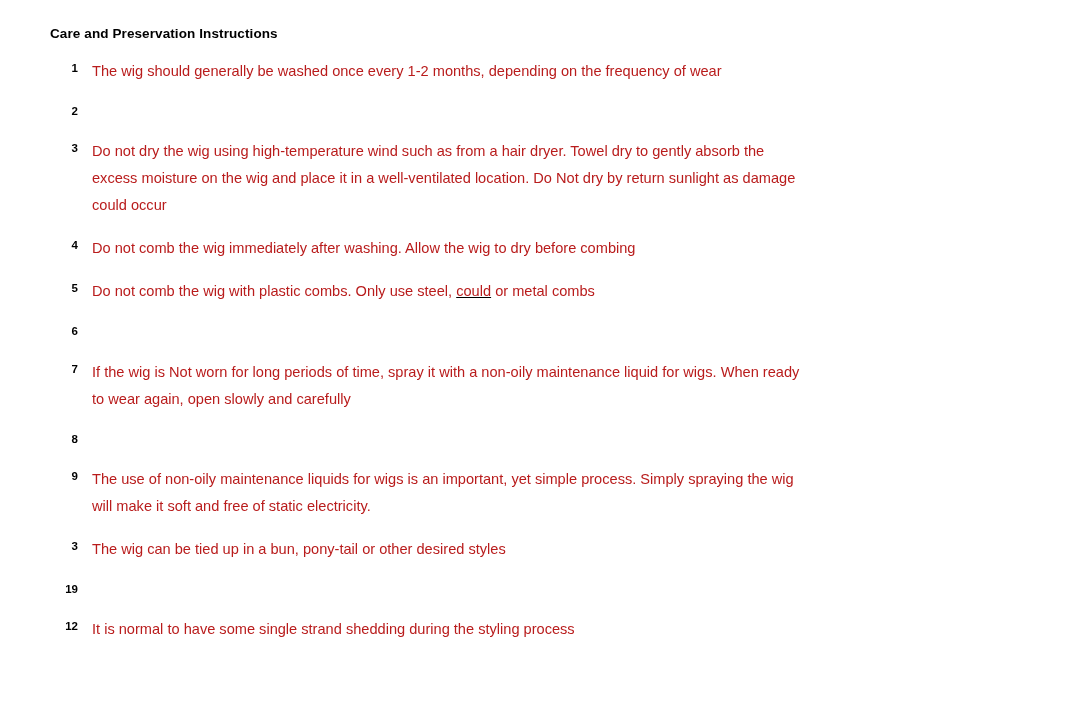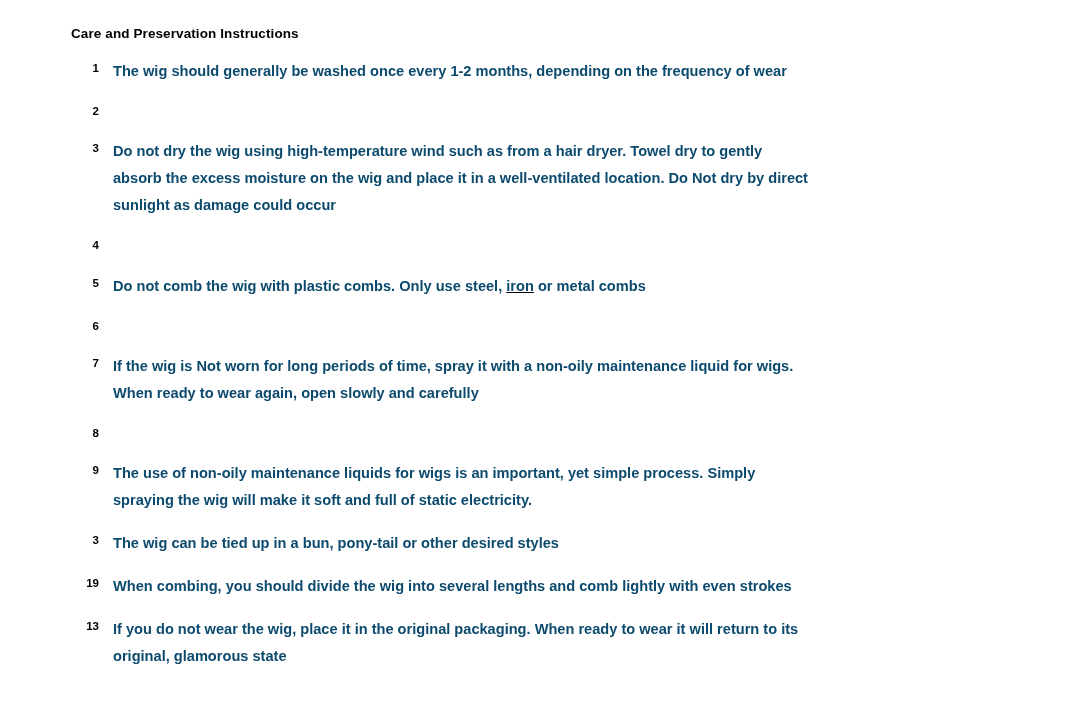--- a/index.html
+++ b/index.html
@@ -12,21 +12,21 @@
     height: 716px;
     font-family: "Liberation Sans", sans-serif;
     color: #000000;
     overflow: hidden;
   }
   .page {
     position: relative;
     width: 849px;
     height: 716px;
     box-sizing: border-box;
-    padding: 26px 40px 0 71px;
+    padding: 26px 40px 0 50px;
   }
   .doc-title {
     font-size: 13.5px;
     font-weight: bold;
     letter-spacing: 0.1px;
     margin: 0 0 16px 0;
     line-height: 1.2;
   }
   .list {
     list-style: none;
@@ -46,22 +46,21 @@
     box-sizing: border-box;
     font-size: 11.5px;
     font-weight: bold;
     line-height: 1.85;
     color: #000;
   }
   .item-text {
     font-size: 14.6px;
     line-height: 1.85;
     max-width: 915px;
-    color: #0c4a6e;
-    font-weight: bold;
+    color: #b91c1c;
   }
   .item-text .underline {
     text-decoration: underline;
     text-decoration-color: #000;
   }
 </style>
 </head>
 <body>
 
 <div class="page">
@@ -73,60 +72,60 @@
       <div class="item-num">1</div>
       <div class="item-text">The wig should generally be washed once every 1-2 months, depending on the frequency of wear</div>
     </li>
 
     <li class="item">
       <div class="item-num">2</div>
     </li>
 
     <li class="item">
       <div class="item-num">3</div>
-      <div class="item-text">Do not dry the wig using high-temperature wind such as from a hair dryer. Towel dry to gently absorb the excess moisture on the wig and place it in a well-ventilated location. Do Not dry by direct sunlight as damage could occur</div>
+      <div class="item-text">Do not dry the wig using high-temperature wind such as from a hair dryer. Towel dry to gently absorb the excess moisture on the wig and place it in a well-ventilated location. Do Not dry by return sunlight as damage could occur</div>
     </li>
 
     <li class="item">
       <div class="item-num">4</div>
+      <div class="item-text">Do not comb the wig immediately after washing. Allow the wig to dry before combing</div>
     </li>
 
     <li class="item">
       <div class="item-num">5</div>
-      <div class="item-text"><span>Do not comb the wig with plastic combs. Only use steel, </span><span class="underline">iron</span><span> or metal combs</span></div>
+      <div class="item-text"><span>Do not comb the wig with plastic combs. Only use steel, </span><span class="underline">could</span><span> or metal combs</span></div>
     </li>
 
     <li class="item">
       <div class="item-num">6</div>
     </li>
 
     <li class="item">
       <div class="item-num">7</div>
       <div class="item-text">If the wig is Not worn for long periods of time, spray it with a non-oily maintenance liquid for wigs. When ready to wear again, open slowly and carefully</div>
     </li>
 
     <li class="item">
       <div class="item-num">8</div>
     </li>
 
     <li class="item">
       <div class="item-num">9</div>
-      <div class="item-text">The use of non-oily maintenance liquids for wigs is an important, yet simple process. Simply spraying the wig will make it soft and full of static electricity.</div>
+      <div class="item-text">The use of non-oily maintenance liquids for wigs is an important, yet simple process. Simply spraying the wig will make it soft and free of static electricity.</div>
     </li>
 
     <li class="item">
       <div class="item-num">3</div>
       <div class="item-text">The wig can be tied up in a bun, pony-tail or other desired styles</div>
     </li>
 
     <li class="item">
       <div class="item-num">19</div>
-      <div class="item-text">When combing, you should divide the wig into several lengths and comb lightly with even strokes</div>
     </li>
 
+    <li class="item">
+      <div class="item-num">12</div>
+      <div class="item-text">It is normal to have some single strand shedding during the styling process</div>
+    </li>
 
-    <li class="item">
-      <div class="item-num">13</div>
-      <div class="item-text">If you do not wear the wig, place it in the original packaging. When ready to wear it will return to its original, glamorous state</div>
-    </li>
 
   </ol>
 </div>
 
 </body></html>

